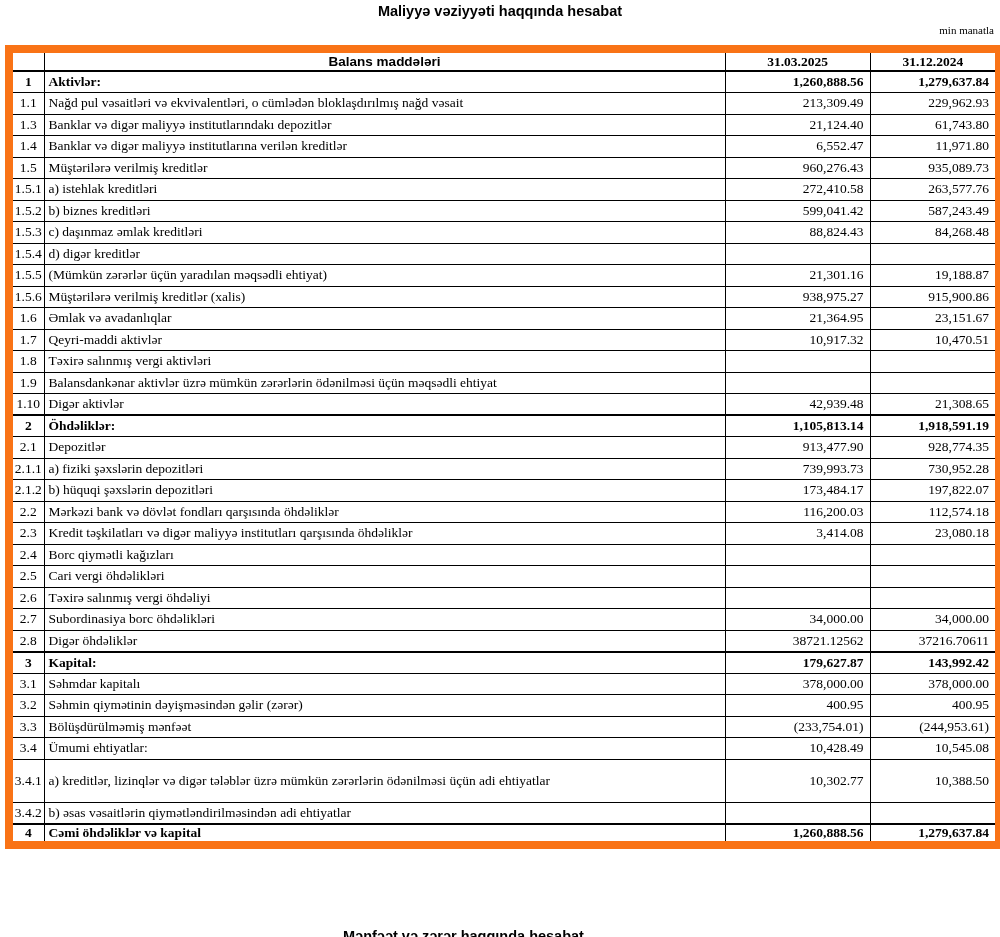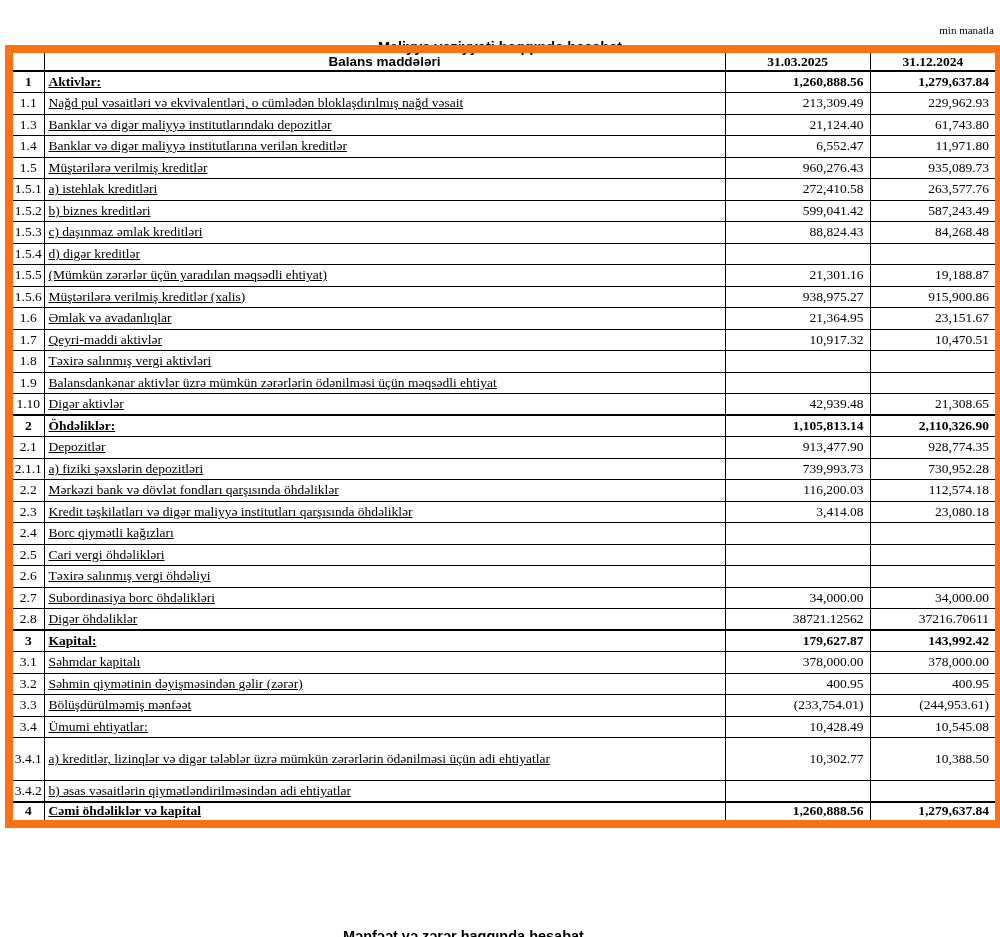--- a/index.html
+++ b/index.html
@@ -4,21 +4,21 @@
 <style>
   html, body { margin:0; padding:0; background:#fff; }
   .page {
     position:relative; width:1000px; height:937px;
     background:#ffffff; color:#000; overflow:hidden;
     font-family:"Liberation Serif", serif;
   }
   .title {
     position:absolute; top:3px; left:0; width:1000px;
     text-align:center; font-family:"Liberation Sans", sans-serif;
-    font-weight:bold; font-size:14.5px; letter-spacing:0;margin-top:36px;
+    font-weight:bold; font-size:14.5px; letter-spacing:0;
   }
   .unit-note {
     position:absolute; top:24px; right:6px;
     font-size:11px; font-family:"Liberation Serif", serif;
   }
   table.balance-table {
     position:absolute; left:5px; top:45px; width:990px;
     border-collapse:collapse; table-layout:fixed;
     border:8px solid #f97316;
   }
@@ -29,21 +29,21 @@
     vertical-align:middle;
   }
   .balance-table thead tr { height:22px; border-bottom:2px solid #000; }
   .balance-table tbody tr { height:21.5px; }
   .balance-table tbody tr.tall { height:43px; }
   .balance-table tbody tr.section { border-top:2px solid #000; }
   .balance-table thead th { font-weight:bold; }
   th.c-item { font-family:"Liberation Sans", sans-serif; text-align:center; font-size:13.5px; }
   th.c-val  { font-family:"Liberation Serif", serif; text-align:center; }
   td.c-no   { text-align:center; }
-  td.c-item { text-align:left; padding-left:4px;text-decoration:underline; }
+  td.c-item { text-align:left; padding-left:4px; }
   td.c-val  { text-align:right; padding-right:6px; }
   td.c-val.dash { text-align:center; padding-left:25%; padding-right:0; }
   tr.bold td { font-weight:bold; }
   .footer-partial {
     position:absolute; top:928px; left:343px;
     font-family:"Liberation Sans", sans-serif; font-weight:bold; font-size:14.5px;
     white-space:nowrap;
   }
 </style>
 </head>
@@ -162,33 +162,39 @@
         <tr>
           <td class="c-no">1.10</td>
           <td class="c-item">Digər aktivlər</td>
           <td class="c-val">42,939.48</td>
           <td class="c-val">21,308.65</td>
         </tr>
         <tr class="bold section">
           <td class="c-no">2</td>
           <td class="c-item">Öhdəliklər:</td>
           <td class="c-val">1,105,813.14</td>
-          <td class="c-val">2,110,326.90</td>
+          <td class="c-val">1,918,591.19</td>
         </tr>
         <tr>
           <td class="c-no">2.1</td>
           <td class="c-item">Depozitlər</td>
           <td class="c-val">913,477.90</td>
           <td class="c-val">928,774.35</td>
         </tr>
         <tr>
           <td class="c-no">2.1.1</td>
           <td class="c-item">a) fiziki şəxslərin depozitləri</td>
           <td class="c-val">739,993.73</td>
           <td class="c-val">730,952.28</td>
+        </tr>
+        <tr>
+          <td class="c-no">2.1.2</td>
+          <td class="c-item">b) hüquqi şəxslərin depozitləri</td>
+          <td class="c-val">173,484.17</td>
+          <td class="c-val">197,822.07</td>
         </tr>
         <tr>
           <td class="c-no">2.2</td>
           <td class="c-item">Mərkəzi bank və dövlət fondları qarşısında öhdəliklər</td>
           <td class="c-val">116,200.03</td>
           <td class="c-val">112,574.18</td>
         </tr>
         <tr>
           <td class="c-no">2.3</td>
           <td class="c-item">Kredit təşkilatları və digər maliyyə institutları qarşısında öhdəliklər</td>

